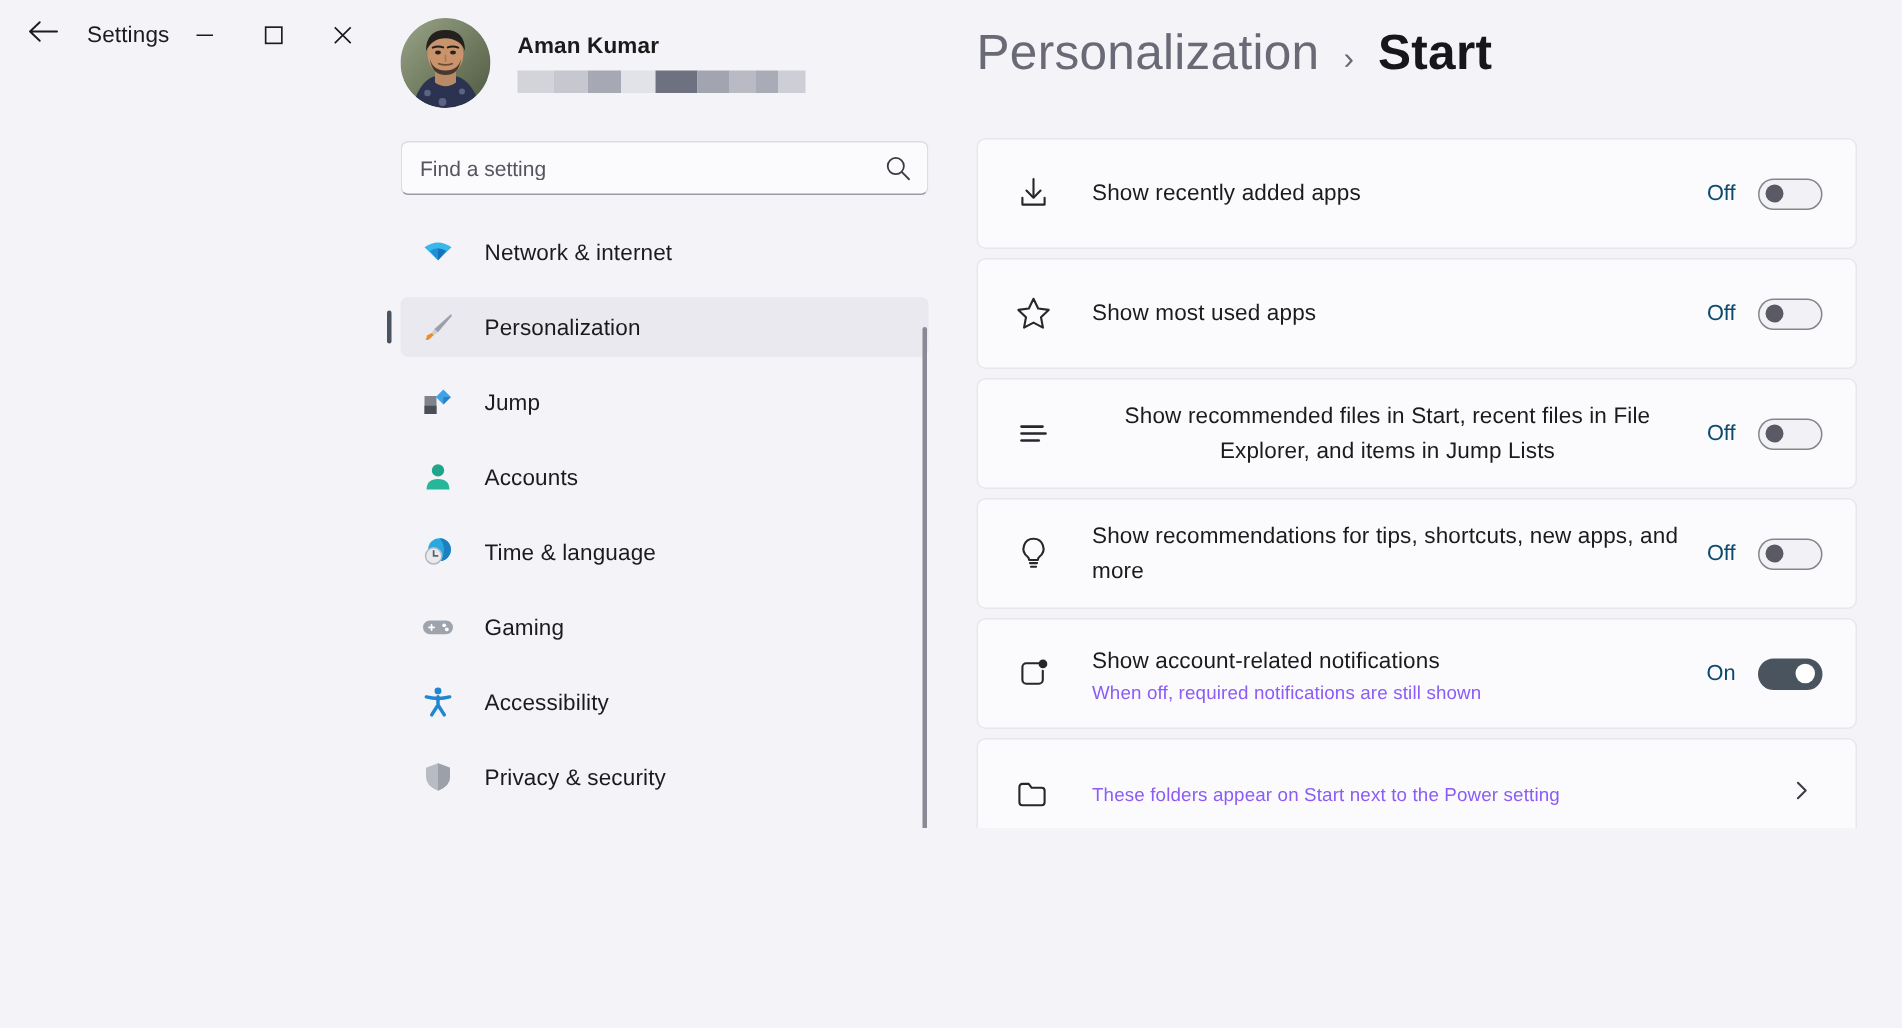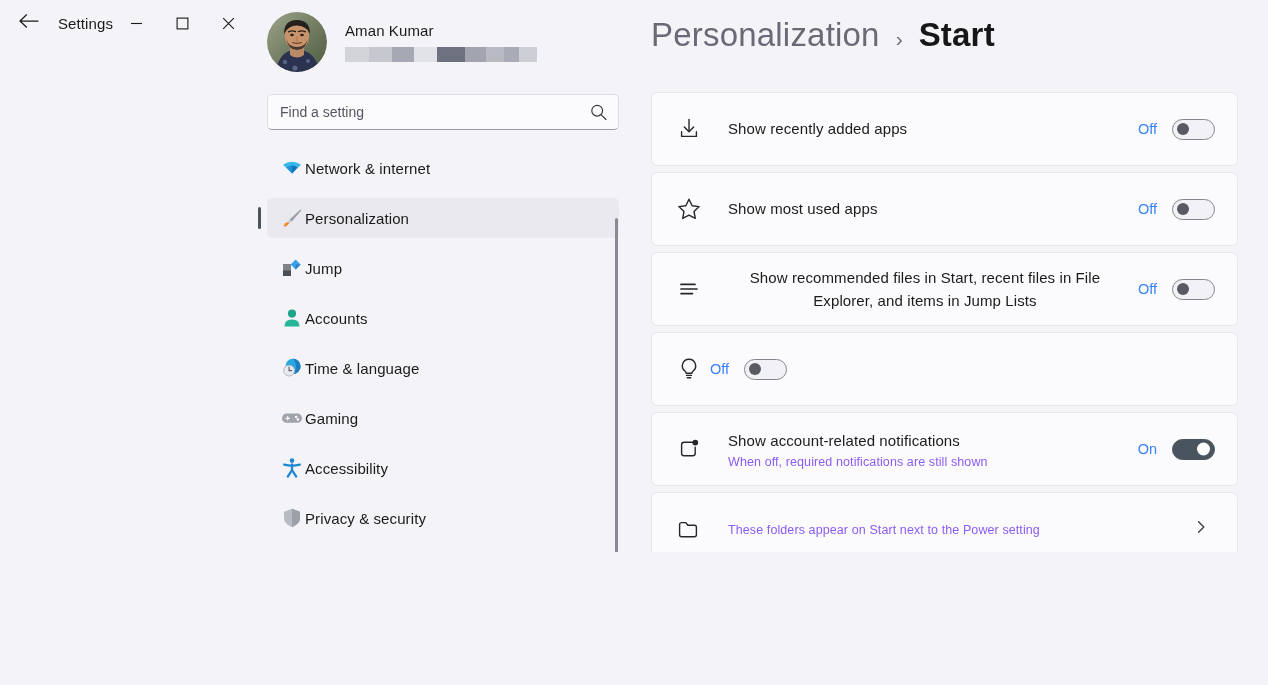--- a/index.html
+++ b/index.html
@@ -52,21 +52,21 @@
     cursor: pointer;
   }
   .avatar {
     width: 60px; height: 60px; border-radius: 50%;
     overflow: hidden; flex: 0 0 60px;
     background: #c7c9d4;
     position: relative;
   }
   .avatar svg { display: block; width: 60px; height: 60px; }
   .account-meta { margin-left: 18px; }
-  .account-name { font-size: 15px; font-weight: normal; color: #1b1b1b; letter-spacing: .1px; }
+  .account-name { font-size: 15px; font-weight: bold; color: #1b1b1b; letter-spacing: .1px; }
   .account-email-redacted {
     margin-top: 8px; display: flex; height: 15px; width: 192px;
   }
   .account-email-redacted i { display: block; height: 100%; }
 
   .search-wrap { padding: 6px 22px 0 16px; }
   .search-box {
     position: relative;
     height: 36px;
     background: #fbfbfd;
@@ -93,21 +93,21 @@
     padding-left: 12px;
     margin-bottom: 10px;
     cursor: pointer;
   }
   .nav-item.selected { background: #e9e9ef; }
   .nav-item.selected::before {
     content: ""; position: absolute; left: -9px; top: 9px;
     width: 3px; height: 22px; border-radius: 2px; background: #4b5360;
   }
   .nav-icon { width: 26px; flex: 0 0 26px; display: flex; align-items: center; justify-content: center; }
-  .nav-label { font-size: 15px; color: #1b1b1b; letter-spacing: .1px; }
+  .nav-label { margin-left: 18px; font-size: 15px; color: #1b1b1b; letter-spacing: .1px; }
 
   .sb-track { position: absolute; width: 3px; border-radius: 2px; background: #8a8a96; }
   .sidebar-scroll { left: 364px; top: 218px; height: 467px; }
 
   
   .main {
     flex: 1; min-width: 0; position: relative;
     overflow: hidden;
     padding-left: 10px;
   }
@@ -134,21 +134,21 @@
     cursor: pointer;
   }
   .card-icon {
     width: 34px; flex: 0 0 34px;
     display: flex; align-items: center; justify-content: flex-start;
   }
   .card-text { flex: 1; min-width: 0; padding: 12px 16px 12px 18px; }
   .card-title { font-size: 15px; color: #1b1b1b; line-height: 1.55; letter-spacing: .1px; }
   .card-sub { font-size: 12.5px; color: #8b5cf6; margin-top: 2px; letter-spacing: .1px; }
   .card-right { display: flex; align-items: center; flex: 0 0 auto; }
-  .toggle-state { font-size: 14.5px; color: #3b82f6; margin-right: 15px; }
+  .toggle-state { font-size: 14.5px; color: #0c4a6e; margin-right: 15px; }
 
   .toggle {
     width: 43px; height: 21px; border-radius: 11px; position: relative;
     cursor: pointer; flex: 0 0 43px;
   }
   .toggle.off { background: #f2f2f6; border: 1px solid #85858f; }
   .toggle.off .knob {
     position: absolute; left: 4px; top: 50%; transform: translateY(-50%);
     width: 12px; height: 12px; border-radius: 50%; background: #5a5a64;
   }
@@ -440,20 +440,23 @@
         </div>
 
         <div class="card">
           <span class="card-icon">
             <svg width="26" height="26" viewBox="0 0 26 26" fill="none" stroke="#26262b" stroke-width="1.4" stroke-linecap="round" stroke-linejoin="round">
               <path d="M13 3.2 a6.6 6.6 0 0 1 4.1 11.8 q-1.1 0.9 -1.2 2.3 h-5.8 q-0.1 -1.4 -1.2 -2.3 A6.6 6.6 0 0 1 13 3.2 Z"></path>
               <path d="M10.6 19.4 h4.8"></path>
               <path d="M11.3 21.8 h3.4"></path>
             </svg>
           </span>
+          <div class="card-text">
+            <div class="card-title">Show recommendations for tips, shortcuts, new apps, and more</div>
+          </div>
           <div class="card-right">
             <span class="toggle-state">Off</span>
             <div class="toggle off">
                 <span class="knob"></span>
               </div>
           </div>
         </div>
 
         <div class="card">
           <span class="card-icon">

